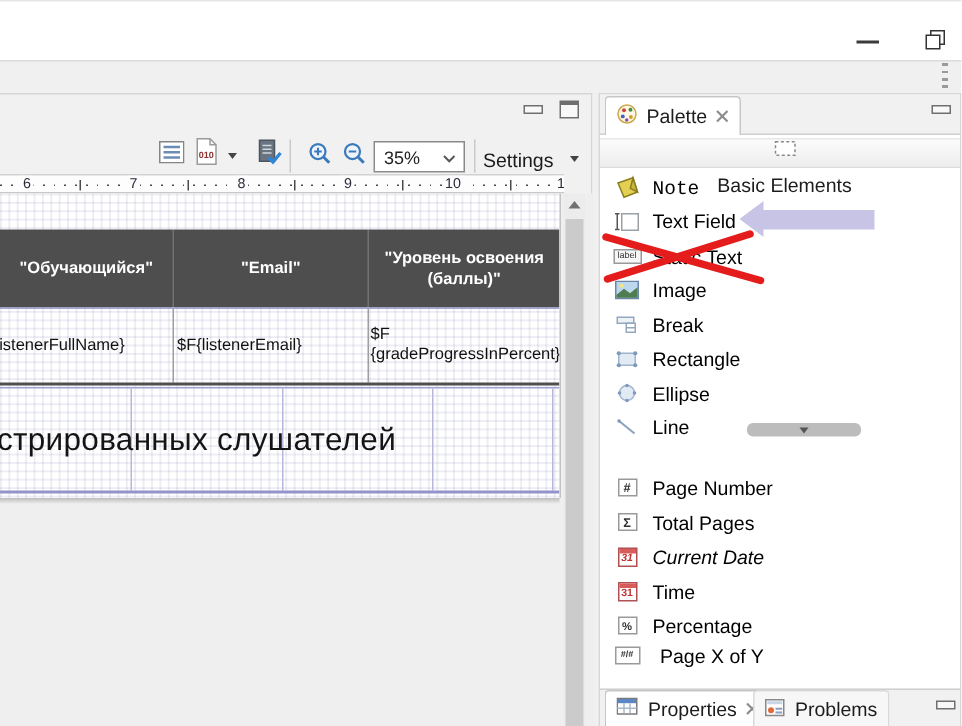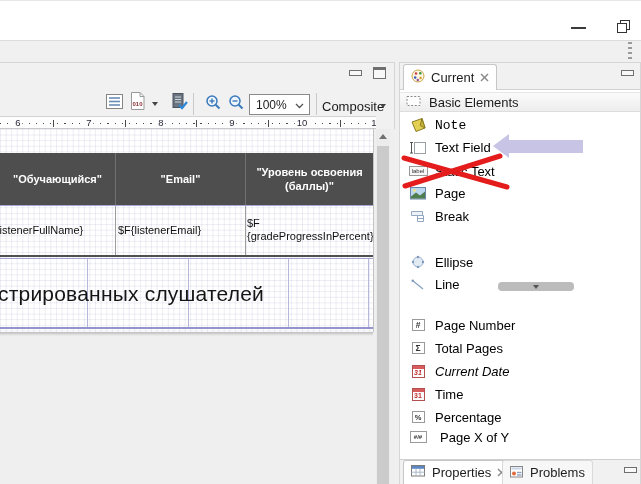--- a/index.html
+++ b/index.html
@@ -142,27 +142,27 @@
         </svg>
     </div>
     <div class="abs" style="left:228px;top:31px;cursor:pointer;">
       <svg width="17" height="17">
           <circle cx="7" cy="7" r="5" fill="#eef4fb" stroke="#3a79bb" stroke-width="1.5"></circle>
           <line x1="10.7" y1="10.7" x2="14.5" y2="14.5" stroke="#3a79bb" stroke-width="2"></line>
           <line x1="4.5" y1="7" x2="9.5" y2="7" stroke="#3a79bb" stroke-width="1.4"></line>
         </svg>
     </div>
     <div class="abs combo">
-      <span>100%</span>
+      <span>35%</span>
       <span class="chev"><svg width="9" height="6">
             <polyline points="1,1 4.5,4.5 8,1" fill="none" stroke="#555" stroke-width="1.3"></polyline>
           </svg></span>
     </div>
     <div class="abs tb-sep" style="left:316px;top:30px;"></div>
-    <div class="abs settings"><span>Composite</span></div>
+    <div class="abs settings"><span>Settings</span></div>
     <div class="abs" style="left:380px;top:41px;cursor:pointer;">
         <div class="caret"></div>
       </div>
 
     <div class="abs ruler">
       <div class="ruler-dots"></div>
       <div class="halftick" style="left:53px;"></div>
       <div class="halftick" style="left:125px;"></div>
       <div class="halftick" style="left:196px;"></div>
       <div class="halftick" style="left:268px;"></div>
@@ -228,31 +228,31 @@
       <span>
         <svg width="14" height="14">
             <circle cx="7" cy="7" r="6" fill="#fdf6e3" stroke="#caa84c"></circle>
             <circle cx="5" cy="4.5" r="1.3" fill="#d04040"></circle>
             <circle cx="9.3" cy="4.2" r="1.3" fill="#3f8f3f"></circle>
             <circle cx="4.2" cy="8.6" r="1.3" fill="#3f5fbf"></circle>
             <circle cx="9.6" cy="9" r="1.3" fill="#d0a030"></circle>
             <circle cx="6.8" cy="11" r="1.2" fill="#8f4fa0"></circle>
           </svg>
       </span>
-      <span>Current</span>
+      <span>Palette</span>
       <span><svg width="9" height="9">
             <line x1="1" y1="1" x2="8" y2="8" stroke="#8a8a8a" stroke-width="1.4"></line>
             <line x1="8" y1="1" x2="1" y2="8" stroke="#8a8a8a" stroke-width="1.4"></line>
           </svg></span>
     </div>
     <div class="abs" style="left:221px;top:7px;">
         <div class="panel-min"></div>
       </div>
 
-    <div class="drawer" style="top:29px;">
+    <div class="drawer" style="top:29px;flex-direction:column;">
       <span>
         <svg width="15" height="12">
             <rect x="1" y="1.5" width="13" height="9" fill="#fff" stroke="#8a8a8a" stroke-dasharray="2 1.6"></rect>
           </svg>
       </span>
       <span>Basic Elements</span>
     </div>
 
     <div class="pal-item" style="top:53px;font-family:Liberation Mono, monospace;">
       <span class="ib">
@@ -282,34 +282,48 @@
     </div>
 
     <div class="pal-item" style="top:121px;">
       <span class="ib">
         <svg width="17" height="13">
             <rect x="0.5" y="0.5" width="15" height="11.5" fill="#bdd7ee" stroke="#6b86a8"></rect>
             <path d="M1,9.5 L6,5.5 L10,8.5 L15,4.5 L15,11.5 L1,11.5 Z" fill="#4f7d4f"></path>
             <circle cx="4.5" cy="3.5" r="1.3" fill="#f5e77a"></circle>
           </svg>
       </span>
-      <span>Page</span>
+      <span>Image</span>
     </div>
 
     <div class="pal-item" style="top:144px;">
       <span class="ib">
         <svg width="16" height="14">
             <path d="M1.5,2.5 h11 v4 h-11 z" fill="#eef2f7" stroke="#92a7c0"></path>
             <path d="M7.5,6.5 h6 v6 h-6 z" fill="#fff" stroke="#92a7c0"></path>
             <line x1="7.5" y1="9.5" x2="13.5" y2="9.5" stroke="#92a7c0"></line>
           </svg>
       </span>
       <span>Break</span>
     </div>
 
+    <div class="pal-item" style="top:167px;">
+      <span class="ib">
+        <svg width="16" height="13">
+            <rect x="2.5" y="2.5" width="11" height="8" rx="1.5" fill="#e2eaf4" stroke="#9fb4cd"></rect>
+            <g fill="#7d99bd">
+              <circle cx="2.5" cy="2.5" r="1.4"></circle>
+              <circle cx="13.5" cy="2.5" r="1.4"></circle>
+              <circle cx="2.5" cy="10.5" r="1.4"></circle>
+              <circle cx="13.5" cy="10.5" r="1.4"></circle>
+            </g>
+          </svg>
+      </span>
+      <span>Rectangle</span>
+    </div>
 
     <div class="pal-item" style="top:190px;">
       <span class="ib">
         <svg width="16" height="14">
             <circle cx="8" cy="7" r="5" fill="#e2eaf4" stroke="#9fb4cd"></circle>
             <g fill="#7d99bd">
               <circle cx="8" cy="2" r="1.2"></circle>
               <circle cx="8" cy="12" r="1.2"></circle>
               <circle cx="3" cy="7" r="1.2"></circle>
               <circle cx="13" cy="7" r="1.2"></circle>

